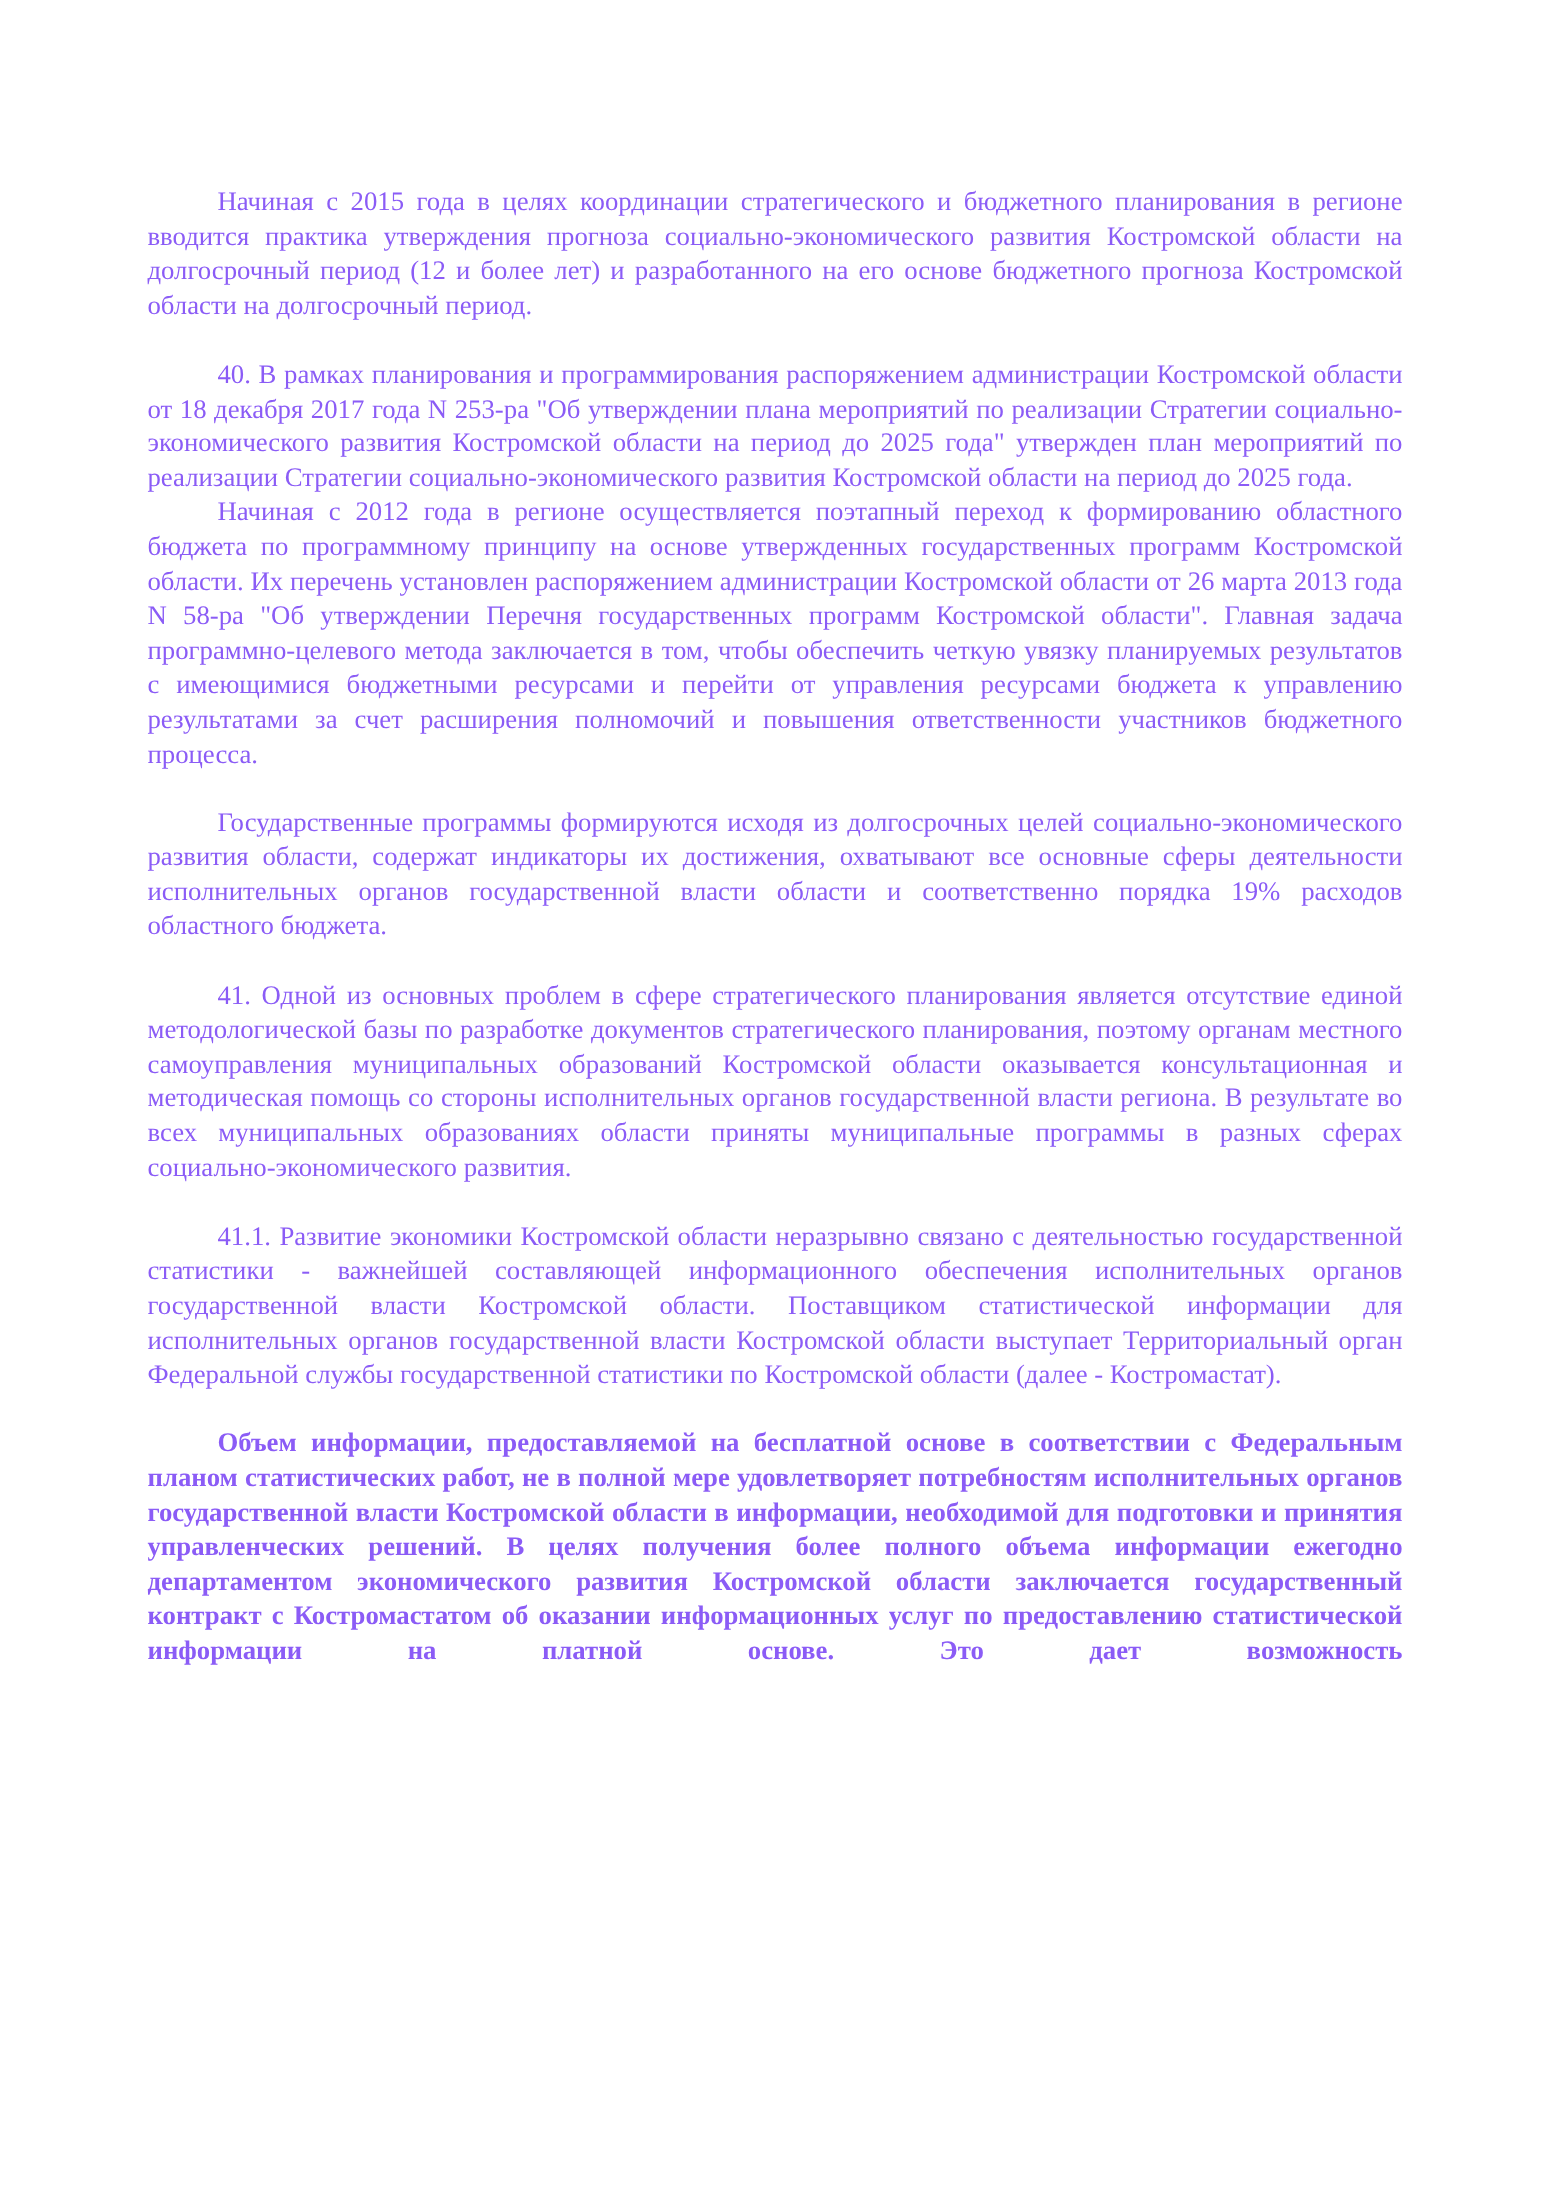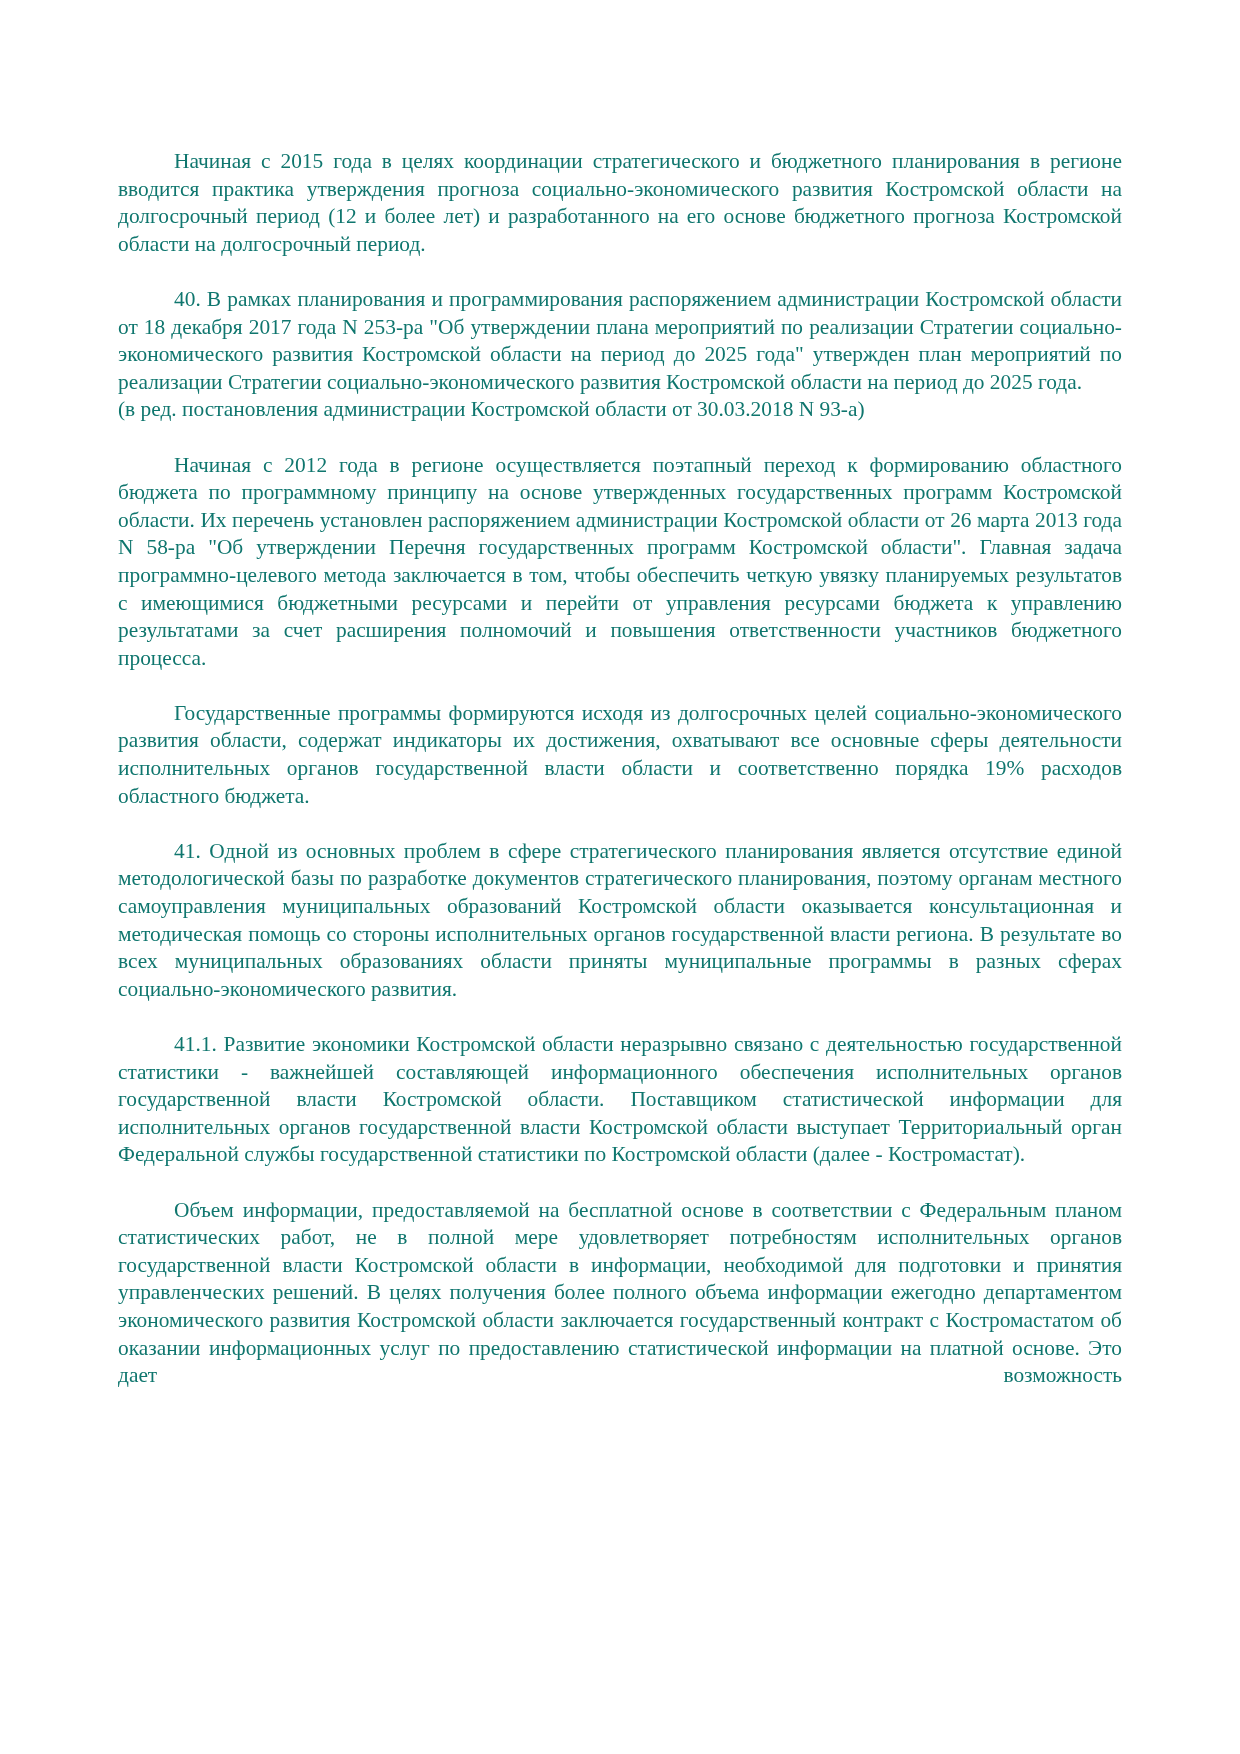--- a/index.html
+++ b/index.html
@@ -1,30 +1,29 @@
 <!DOCTYPE html>
 <html><head>
 <meta charset="utf-8">
 <style>
   html, body { margin: 0; padding: 0; background: #ffffff; }
   body { width: 1240px; height: 1754px; position: relative; overflow: hidden; }
   .page {
     position: absolute; left: 118px; top: 148px; width: 1004px;
-    font-family: "Liberation Serif", serif; font-size: 21.4px; line-height: 27.6px; color: #0f766e;
+    font-family: "Liberation Serif", serif; font-size: 21.4px; line-height: 27.6px; color: #8b5cf6;
   }
   .para { text-align: justify; text-indent: 56px; margin: 0 0 27.6px 0; }
   .para.tight { margin-bottom: 0; }
   .note { text-indent: 0; margin: 0 0 27.6px 0; }
-  .para.last { text-align-last: justify; margin-bottom: 13px; }
+  .para.last { text-align-last: justify; margin-bottom: 13px; font-weight: bold; }
 </style>
 </head>
 <body>
 
 <div class="page">
   <p class="para">Начиная с 2015 года в целях координации стратегического и бюджетного планирования в регионе вводится практика утверждения прогноза социально-экономического развития Костромской области на долгосрочный период (12 и более лет) и разработанного на его основе бюджетного прогноза Костромской области на долгосрочный период.</p>
   <p class="para tight">40. В рамках планирования и программирования распоряжением администрации Костромской области от 18 декабря 2017 года N 253-ра "Об утверждении плана мероприятий по реализации Стратегии социально-экономического развития Костромской области на период до 2025 года" утвержден план мероприятий по реализации Стратегии социально-экономического развития Костромской области на период до 2025 года.</p>
-  <p class="note">(в ред. постановления администрации Костромской области от 30.03.2018 N 93-а)</p>
   <p class="para">Начиная с 2012 года в регионе осуществляется поэтапный переход к формированию областного бюджета по программному принципу на основе утвержденных государственных программ Костромской области. Их перечень установлен распоряжением администрации Костромской области от 26 марта 2013 года N 58-ра "Об утверждении Перечня государственных программ Костромской области". Главная задача программно-целевого метода заключается в том, чтобы обеспечить четкую увязку планируемых результатов с имеющимися бюджетными ресурсами и перейти от управления ресурсами бюджета к управлению результатами за счет расширения полномочий и повышения ответственности участников бюджетного процесса.</p>
   <p class="para">Государственные программы формируются исходя из долгосрочных целей социально-экономического развития области, содержат индикаторы их достижения, охватывают все основные сферы деятельности исполнительных органов государственной власти области и соответственно порядка 19% расходов областного бюджета.</p>
   <p class="para">41. Одной из основных проблем в сфере стратегического планирования является отсутствие единой методологической базы по разработке документов стратегического планирования, поэтому органам местного самоуправления муниципальных образований Костромской области оказывается консультационная и методическая помощь со стороны исполнительных органов государственной власти региона. В результате во всех муниципальных образованиях области приняты муниципальные программы в разных сферах социально-экономического развития.</p>
   <p class="para">41.1. Развитие экономики Костромской области неразрывно связано с деятельностью государственной статистики - важнейшей составляющей информационного обеспечения исполнительных органов государственной власти Костромской области. Поставщиком статистической информации для исполнительных органов государственной власти Костромской области выступает Территориальный орган Федеральной службы государственной статистики по Костромской области (далее - Костромастат).</p>
   <p class="para last">Объем информации, предоставляемой на бесплатной основе в соответствии с Федеральным планом статистических работ, не в полной мере удовлетворяет потребностям исполнительных органов государственной власти Костромской области в информации, необходимой для подготовки и принятия управленческих решений. В целях получения более полного объема информации ежегодно департаментом экономического развития Костромской области заключается государственный контракт с Костромастатом об оказании информационных услуг по предоставлению статистической информации на платной основе. Это дает возможность</p>
 </div>
 
 </body></html>

